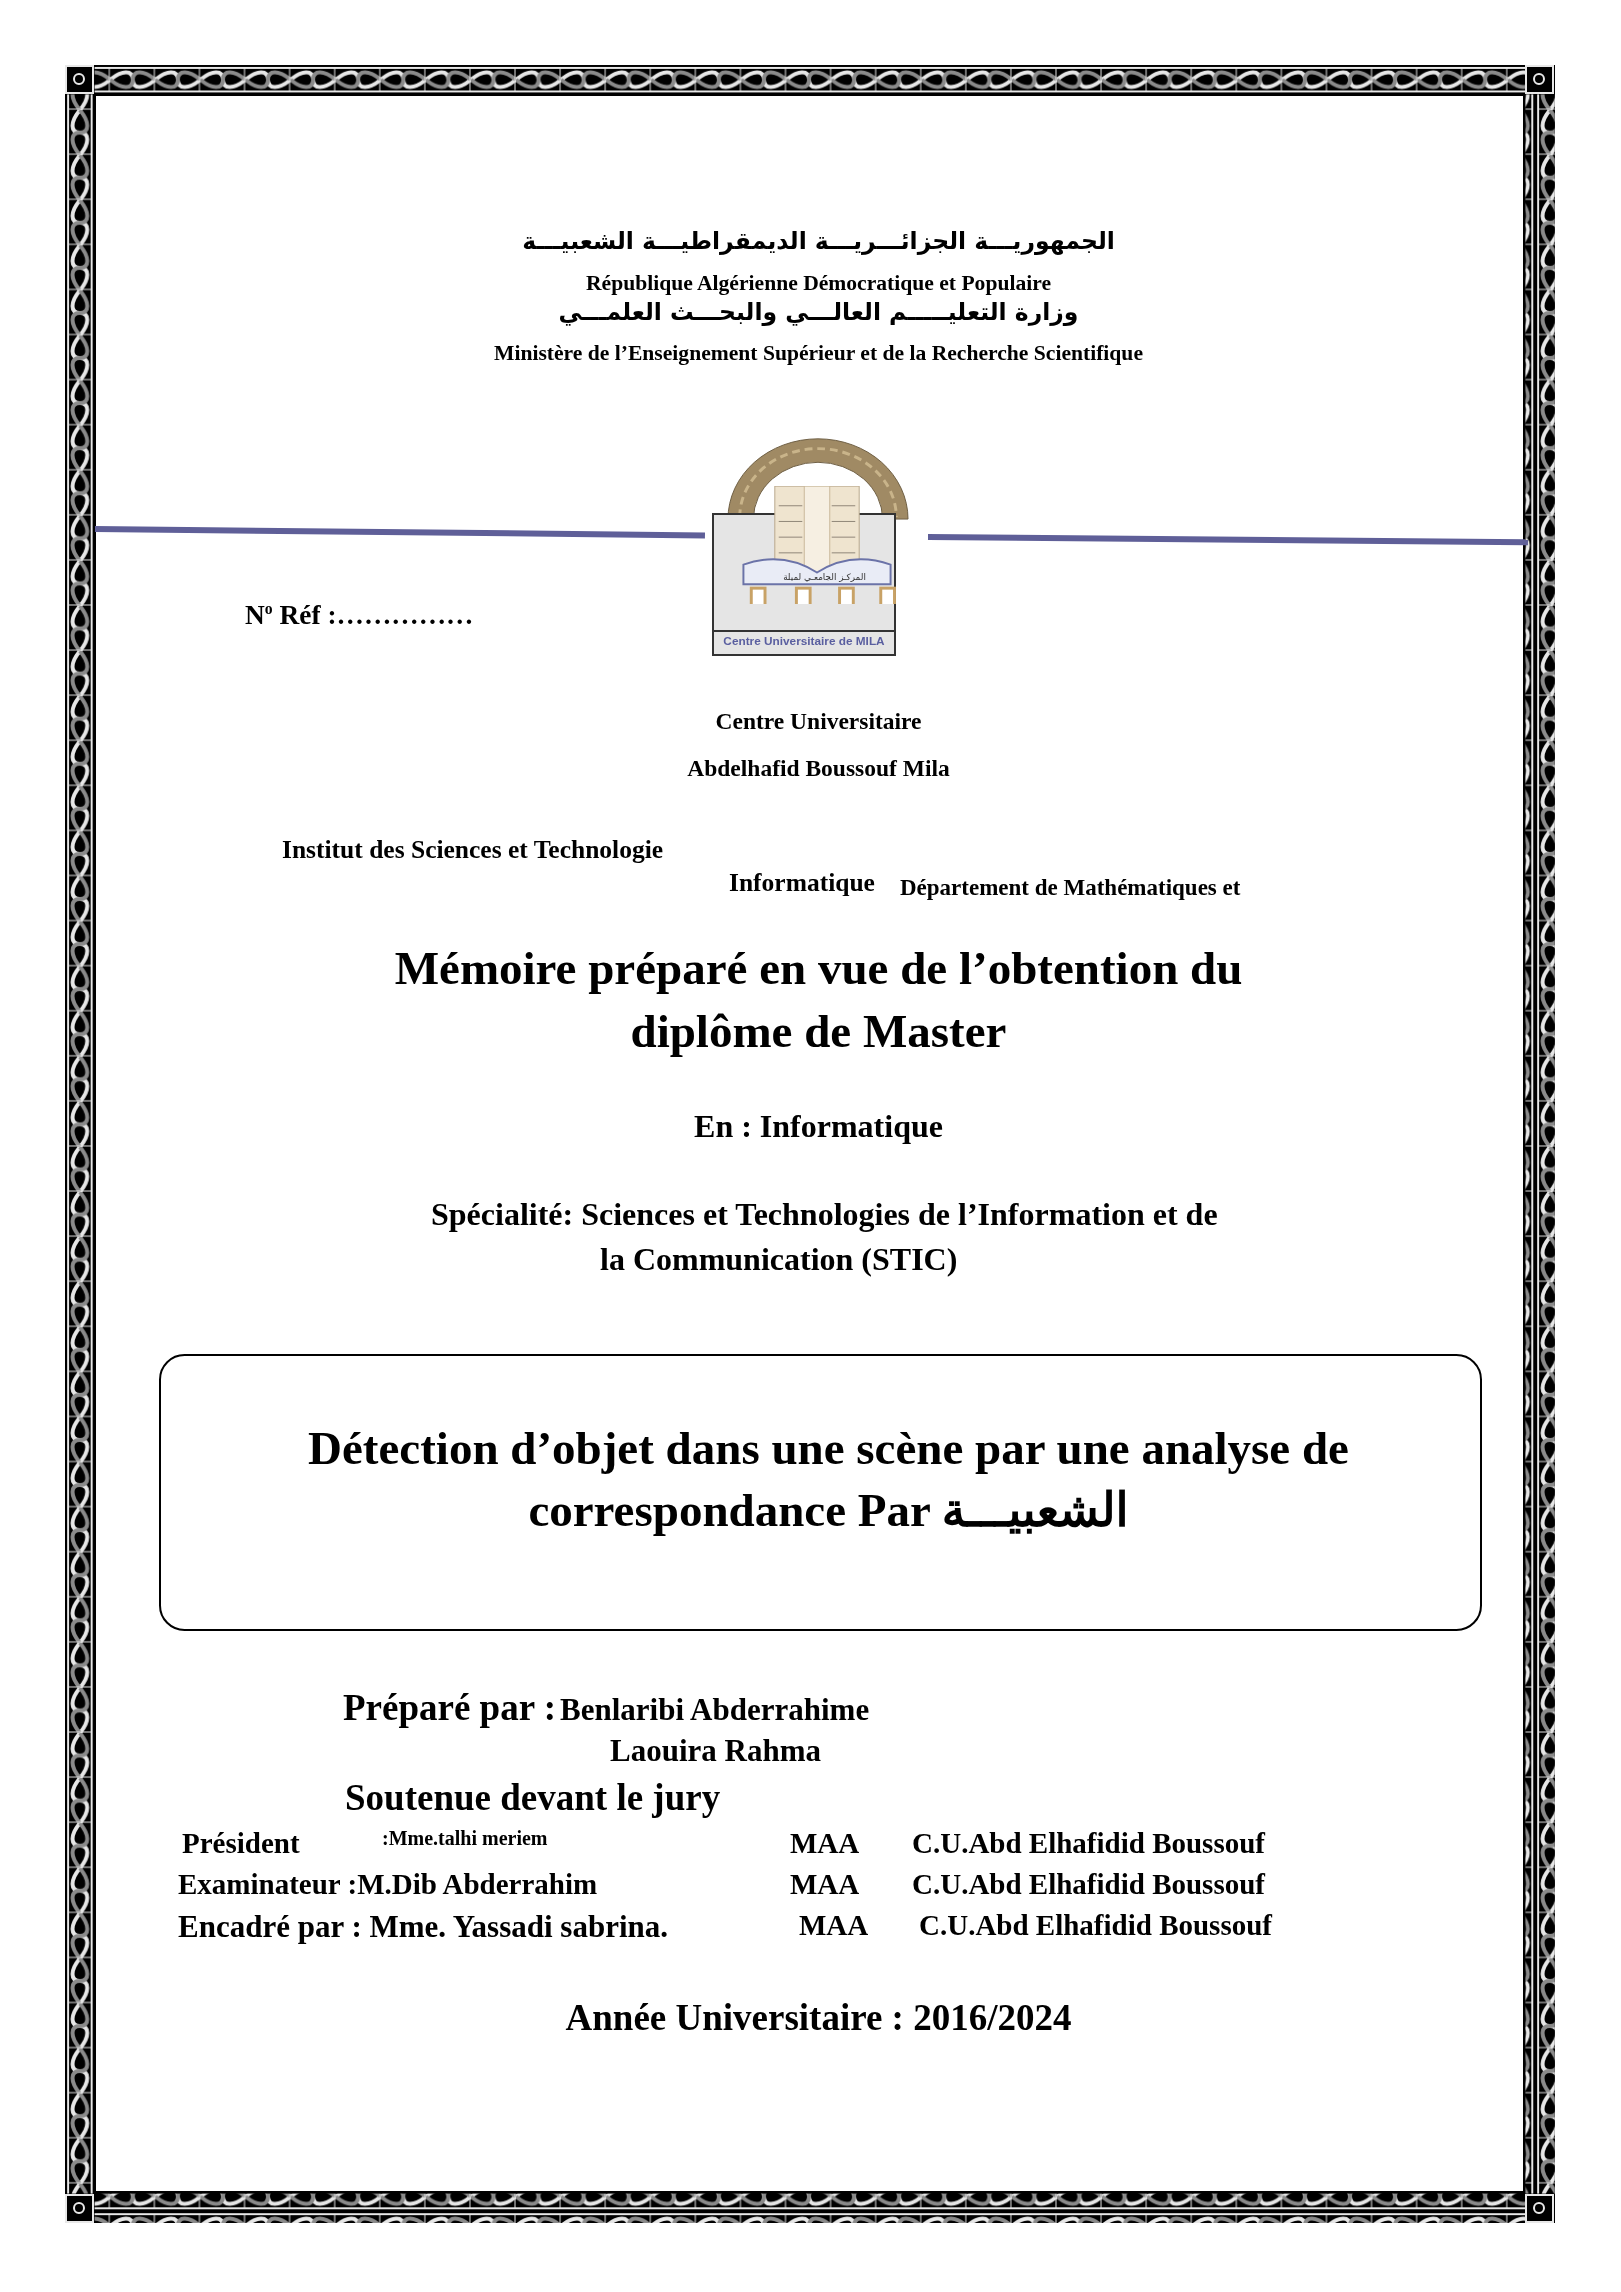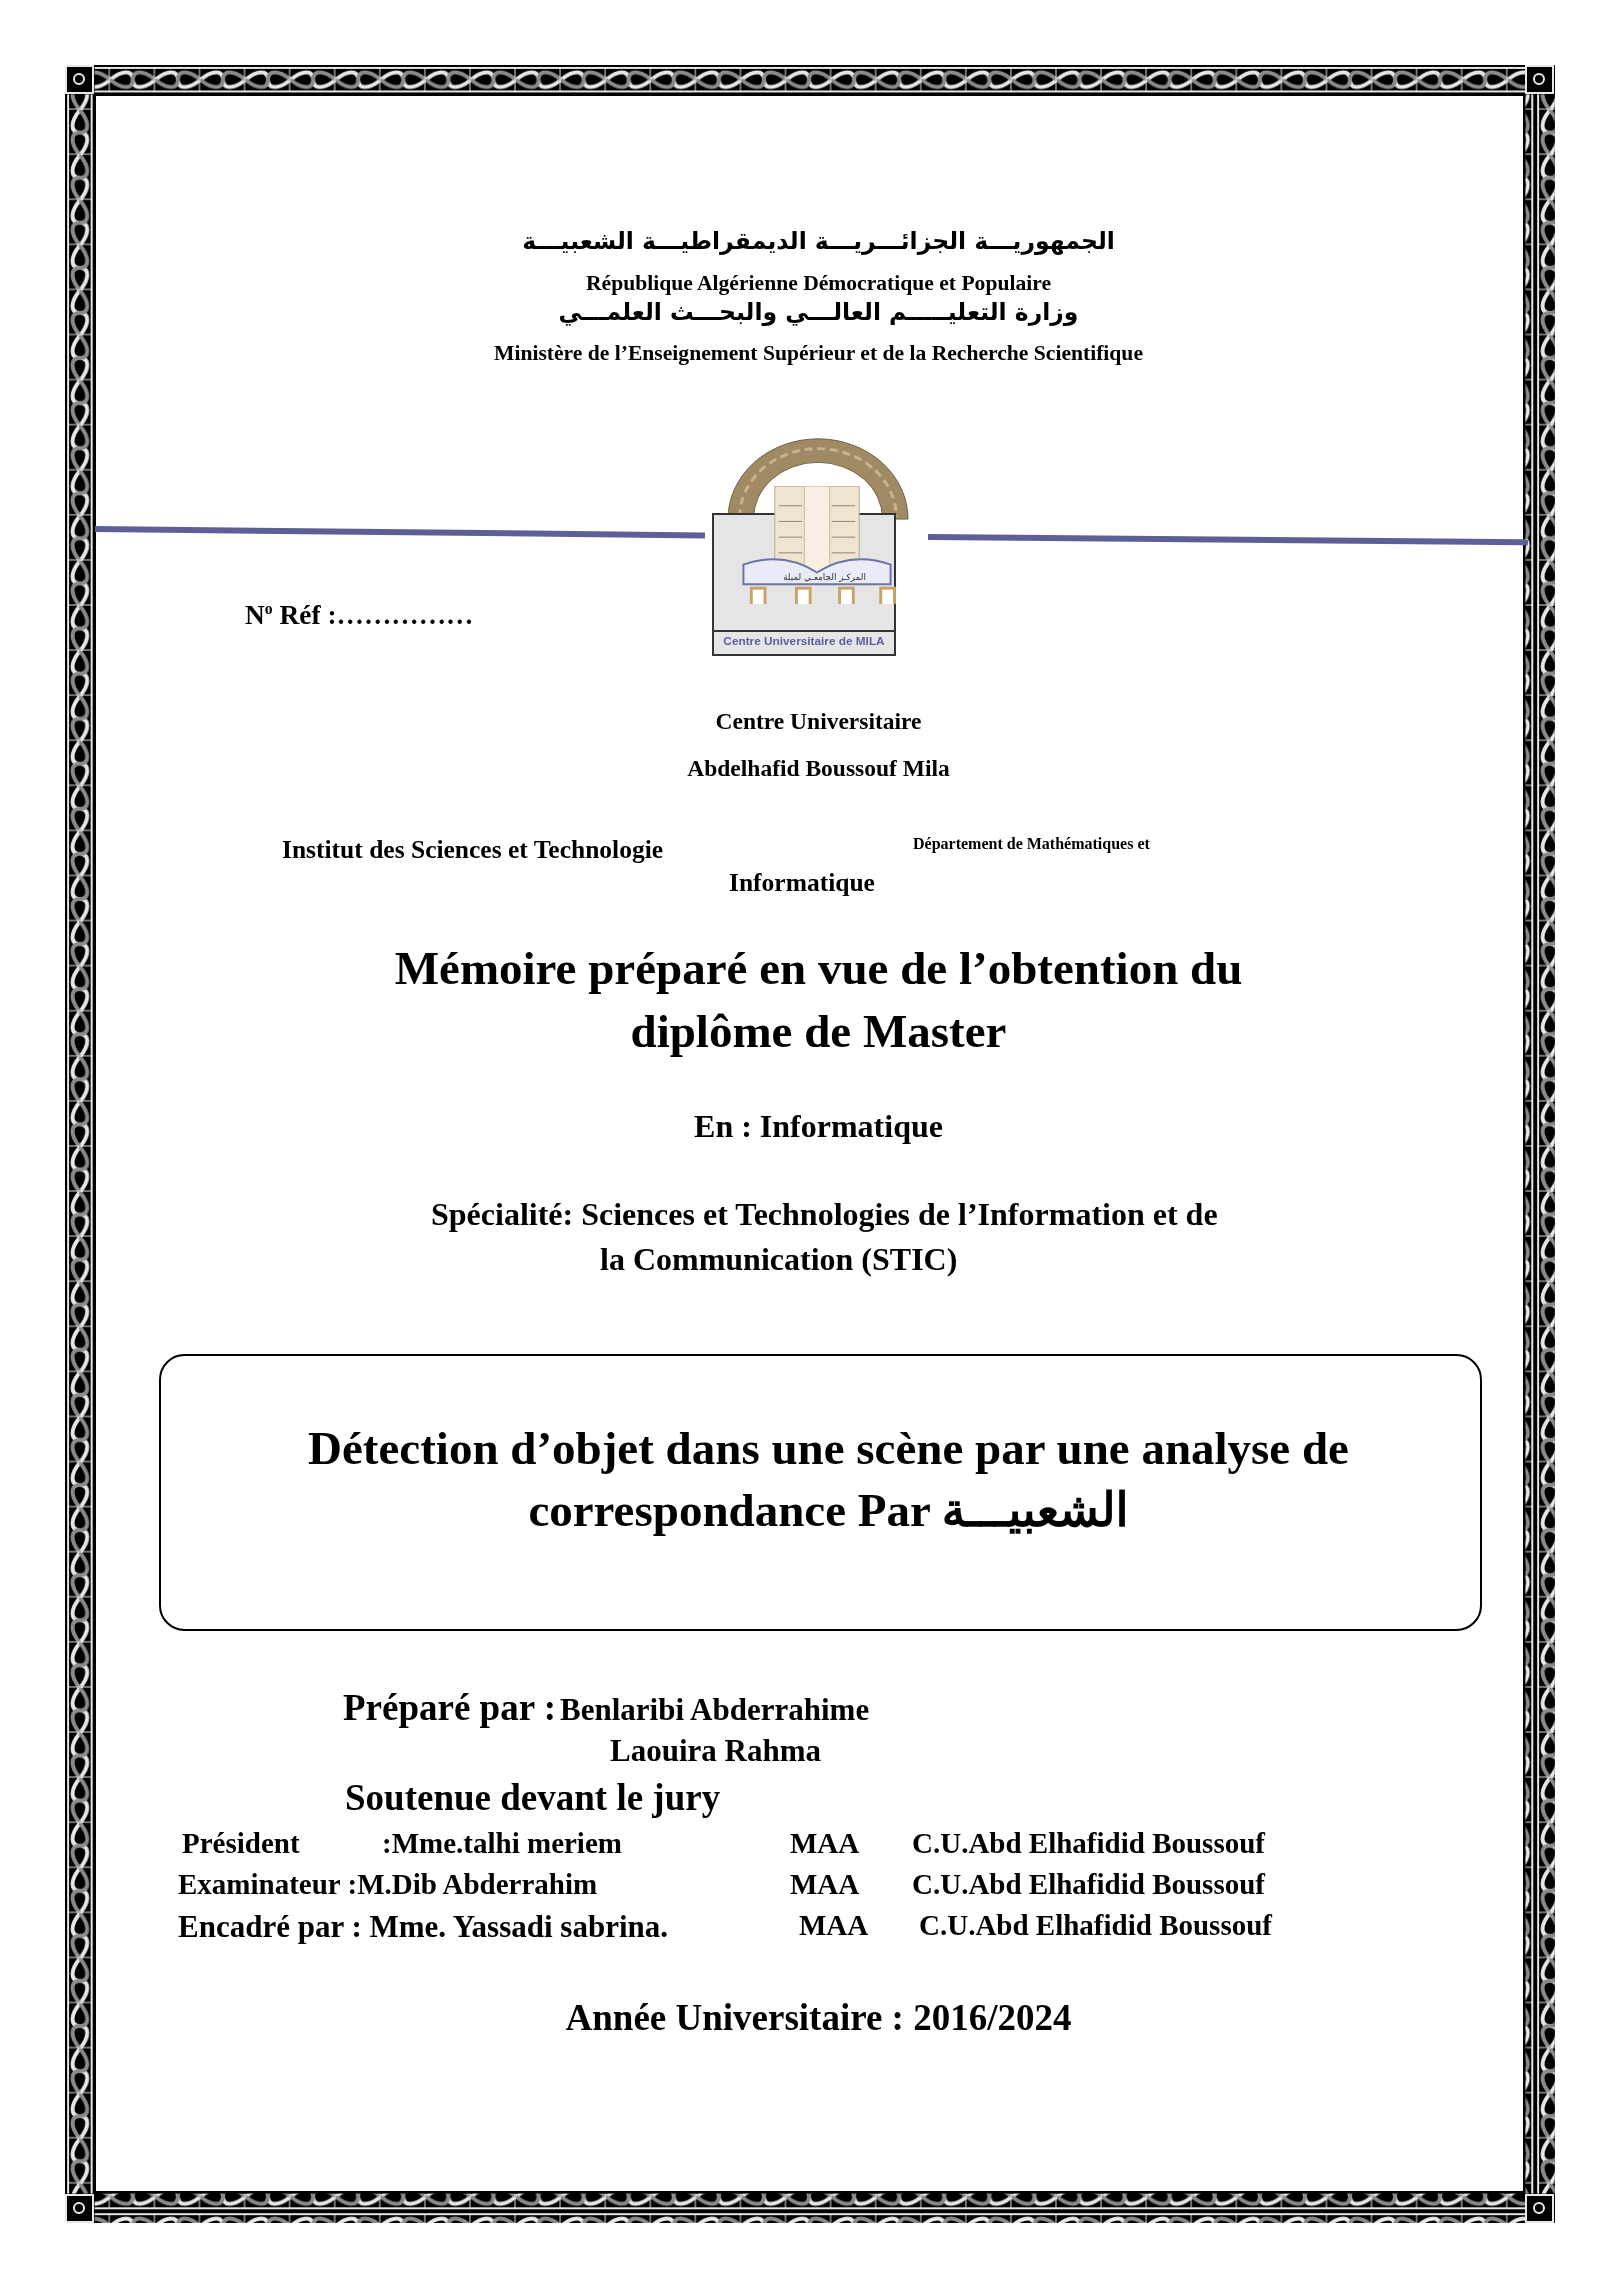--- a/index.html
+++ b/index.html
@@ -113,21 +113,21 @@
   </div>
 </div>
 
 <div class="t b" style="left:245px;top:600px;font-size:27.4px;">
   <span>N</span><sup style="font-size:15.7px;">o</sup><span> Réf :</span><span>……………</span>
 </div>
 
 <div class="t b center" style="left:0;width:1621px;top:708px;font-size:23.5px;">Centre Universitaire</div>
 <div class="t b center" style="left:0;width:1621px;top:755px;font-size:23.5px;">Abdelhafid Boussouf  Mila</div>
 <div class="t b" style="left:282px;top:835px;font-size:25.5px;">Institut des Sciences et Technologie</div>
-<div class="t b" style="left:900px;top:835px;font-size:16px;margin-left:13px;">Département de Mathématiques et</div>
+<div class="t b" style="left:900px;top:875px;font-size:23px;">Département de Mathématiques et</div>
 <div class="t b" style="left:729px;top:868px;font-size:25.5px;">Informatique</div>
 
 <div class="t b center" style="left:0;width:1621px;top:941px;font-size:47px;">Mémoire préparé  en vue de l’obtention du</div>
 <div class="t b center" style="left:0;width:1621px;top:1004px;font-size:47px;">diplôme de Master</div>
 <div class="t b center" style="left:0;width:1621px;top:1108px;font-size:32px;">En : Informatique</div>
 <div class="t b" style="left:431px;top:1196px;font-size:32px;">Spécialité: Sciences et Technologies de l’Information et de</div>
 <div class="t b" style="left:600px;top:1241px;font-size:32px;">la Communication (STIC)</div>
 
 <div class="title-box"></div>
 <div class="t b center" style="left:159px;width:1323px;top:1421px;font-size:47px;">Détection d’objet dans une scène par une analyse de</div>
@@ -137,21 +137,21 @@
   <span style="font-size:37px;">Préparé par :</span>
   <span style="font-size:31px;">Benlaribi Abderrahime</span>
 </div>
 <div class="t b" style="left:610px;top:1733px;font-size:31px;">Laouira Rahma</div>
 
 <div class="t b" style="left:345px;top:1776px;font-size:37px;">Soutenue devant le jury</div>
 
 <div class="t b" style="left:182px;top:1827px;font-size:29px;">
   <span>Président</span>
 </div>
-<div class="t b" style="left:382px;top:1827px;font-size:29px;text-align:right;">
+<div class="t b" style="left:382px;top:1827px;font-size:20px;text-align:right;">
   <span>:</span><span>Mme.talhi meriem</span>
 </div>
 <div class="t b" style="left:790px;top:1827px;font-size:29px;">MAA</div>
 <div class="t b" style="left:912px;top:1827px;font-size:29px;">C.U.Abd Elhafidid Boussouf</div>
 
 <div class="t b" style="left:178px;top:1868px;font-size:29px;">
   <span>Examinateur</span>
   <span>:</span><span>M.Dib Abderrahim</span>
 </div>
 <div class="t b" style="left:790px;top:1868px;font-size:29px;">MAA</div>

